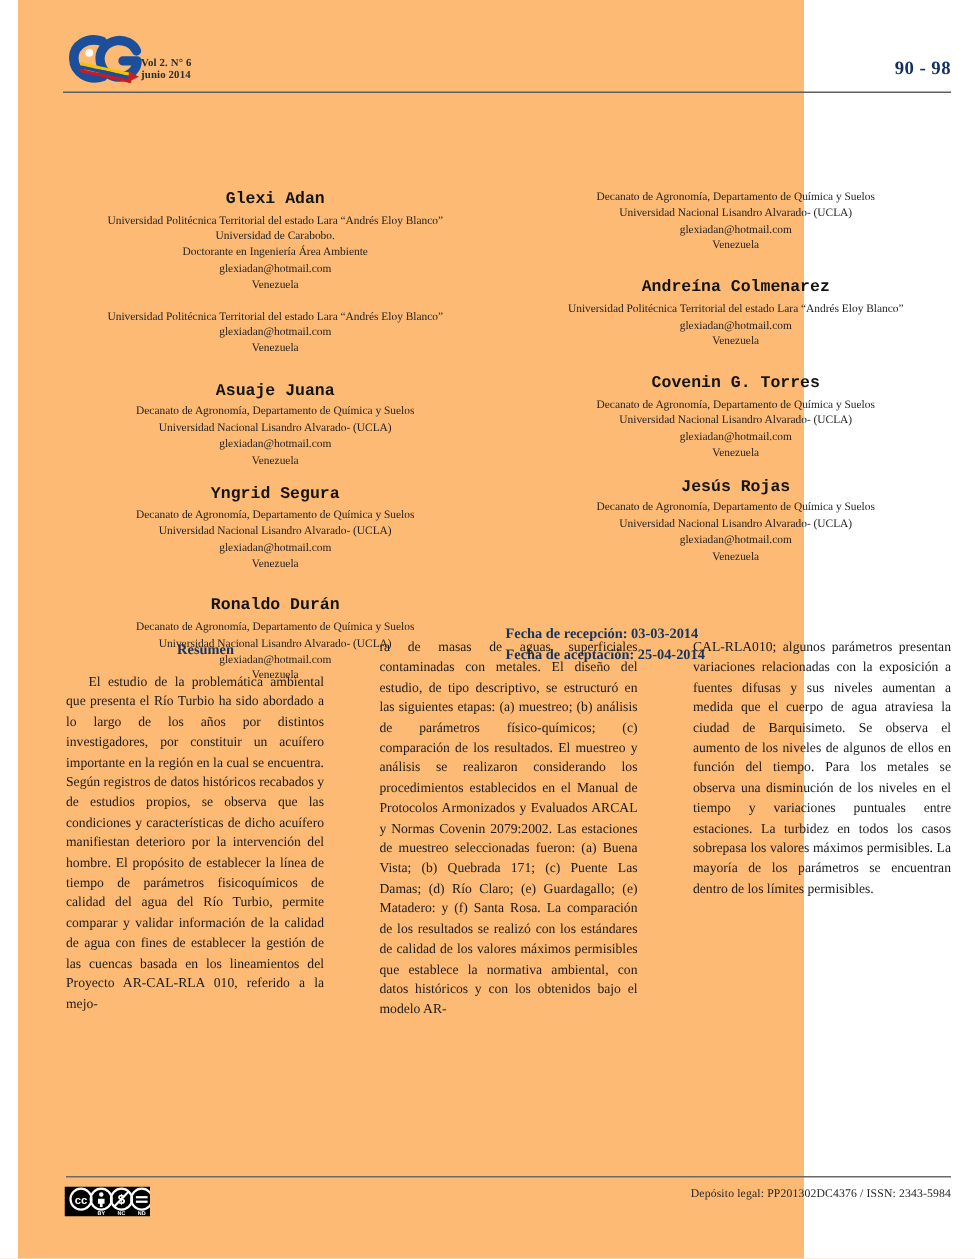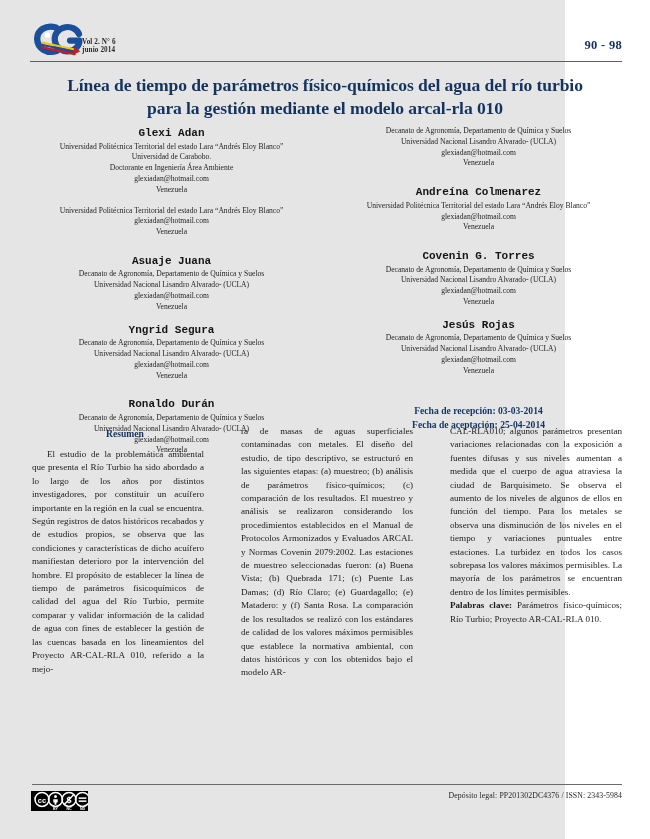--- a/index.html
+++ b/index.html
@@ -13,24 +13,24 @@
     width: 650px;
     height: 839px;
     position: relative;
     font-family: "Liberation Serif", "DejaVu Serif", serif;
     color: #1a1a1a;
     overflow: hidden;
   }
 
   .page {
     position: absolute;
-    left: 0; top: 0;
-    width: 565px;
+    left: 12px; top: 0;
+    width: 524px;
     height: 839px;
-    background: #e5e5e5;
+    background: #fdba74;
   }
 
   
   .masthead {
     position: absolute;
     left: 30px;
     top: 22px;
     width: 592px;
     height: 42px;
   }
@@ -120,22 +120,22 @@
   .author-line {
     font-family: "Liberation Serif", serif;
     font-size: 7.6px;
     line-height: 1.42;
     color: #1e1e1e;
   }
   .spacer-sm { height: 6px; }
   .spacer-md { height: 13px; }
 
   .dates {
-    text-align: center;
-    margin-top: 4px;
+    text-align: left;
+    margin-top: 16px;
   }
   .date-line {
     font-family: "Liberation Serif", serif;
     font-weight: 700;
     font-size: 9.6px;
     line-height: 1.5;
     color: #14335f;
   }
 
   
@@ -234,21 +234,20 @@
 
     <div class="vol-block">
       <div>Vol 2. N° 6</div>
       <div>junio 2014</div>
     </div>
 
     <div class="pagerange">90 - 98</div>
     <div class="masthead-rule"></div>
   </div>
 
-  <div class="title">Línea de tiempo de parámetros físico-químicos del agua del río turbio para la gestión mediante el modelo arcal-rla 010</div>
 
   <div class="authors">
     <div class="author-cols">
 
       <div class="author-col">
 
         <div class="author-block">
           <div class="author-name">Glexi Adan</div>
           <div class="author-line">Universidad Politécnica Territorial del estado Lara “Andrés Eloy Blanco”</div>
           <div class="author-line">Universidad de Carabobo.</div>
@@ -344,21 +343,20 @@
 
   <div class="columns">
     <div class="col col-1">
       <p class="indent">El estudio de la problemática ambiental que presenta el Río Turbio ha sido abordado a lo largo de los años por distintos investigadores, por constituir un acuífero importante en la región en la cual se encuentra. Según registros de datos históricos recabados y de estudios propios, se observa que las condiciones y características de dicho acuífero manifiestan deterioro por la intervención del hombre. El propósito de establecer la línea de tiempo de parámetros fisicoquímicos de calidad del agua del Río Turbio, permite comparar y validar información de la calidad de agua con fines de establecer la gestión de las cuencas basada en los lineamientos del Proyecto AR-CAL-RLA 010, referido a la mejo-</p>
     </div>
     <div class="col col-2">
       <p>ra de masas de aguas superficiales contaminadas con metales. El diseño del estudio, de tipo descriptivo, se estructuró en las siguientes etapas: (a) muestreo; (b) análisis de parámetros físico-químicos; (c) comparación de los resultados. El muestreo y análisis se realizaron considerando los procedimientos establecidos en el Manual de Protocolos Armonizados y Evaluados ARCAL y Normas Covenin 2079:2002. Las estaciones de muestreo seleccionadas fueron: (a) Buena Vista; (b) Quebrada 171; (c) Puente Las Damas; (d) Río Claro; (e) Guardagallo; (e) Matadero: y (f) Santa Rosa. La comparación de los resultados se realizó con los estándares de calidad de los valores máximos permisibles que establece la normativa ambiental, con datos históricos y con los obtenidos bajo el modelo AR-</p>
     </div>
     <div class="col col-3">
       <p>CAL-RLA010; algunos parámetros presentan variaciones relacionadas con la exposición a  fuentes difusas y sus niveles aumentan a medida que el cuerpo de agua atraviesa la ciudad de Barquisimeto. Se observa el aumento de los niveles de algunos de ellos en función del tiempo. Para los metales se observa una disminución de los niveles en el tiempo y variaciones puntuales entre estaciones. La turbidez en todos los casos sobrepasa los valores máximos permisibles. La mayoría de los parámetros se encuentran dentro de los límites permisibles.</p>
-      <p class="kw"><b>Palabras clave:</b><span> Parámetros físico-químicos; Río Turbio; Proyecto AR-CAL-RLA 010.</span></p>
     </div>
   </div>
 
   <div class="footer-rule"></div>
 
   <div class="cc-badge">
     <svg width="57" height="20" viewBox="0 0 57 20">
       <rect x="0" y="0" width="57" height="20" fill="#000000"></rect>
 
       <circle cx="11" cy="8.4" r="7" fill="none" stroke="#ffffff" stroke-width="1.5"></circle>

